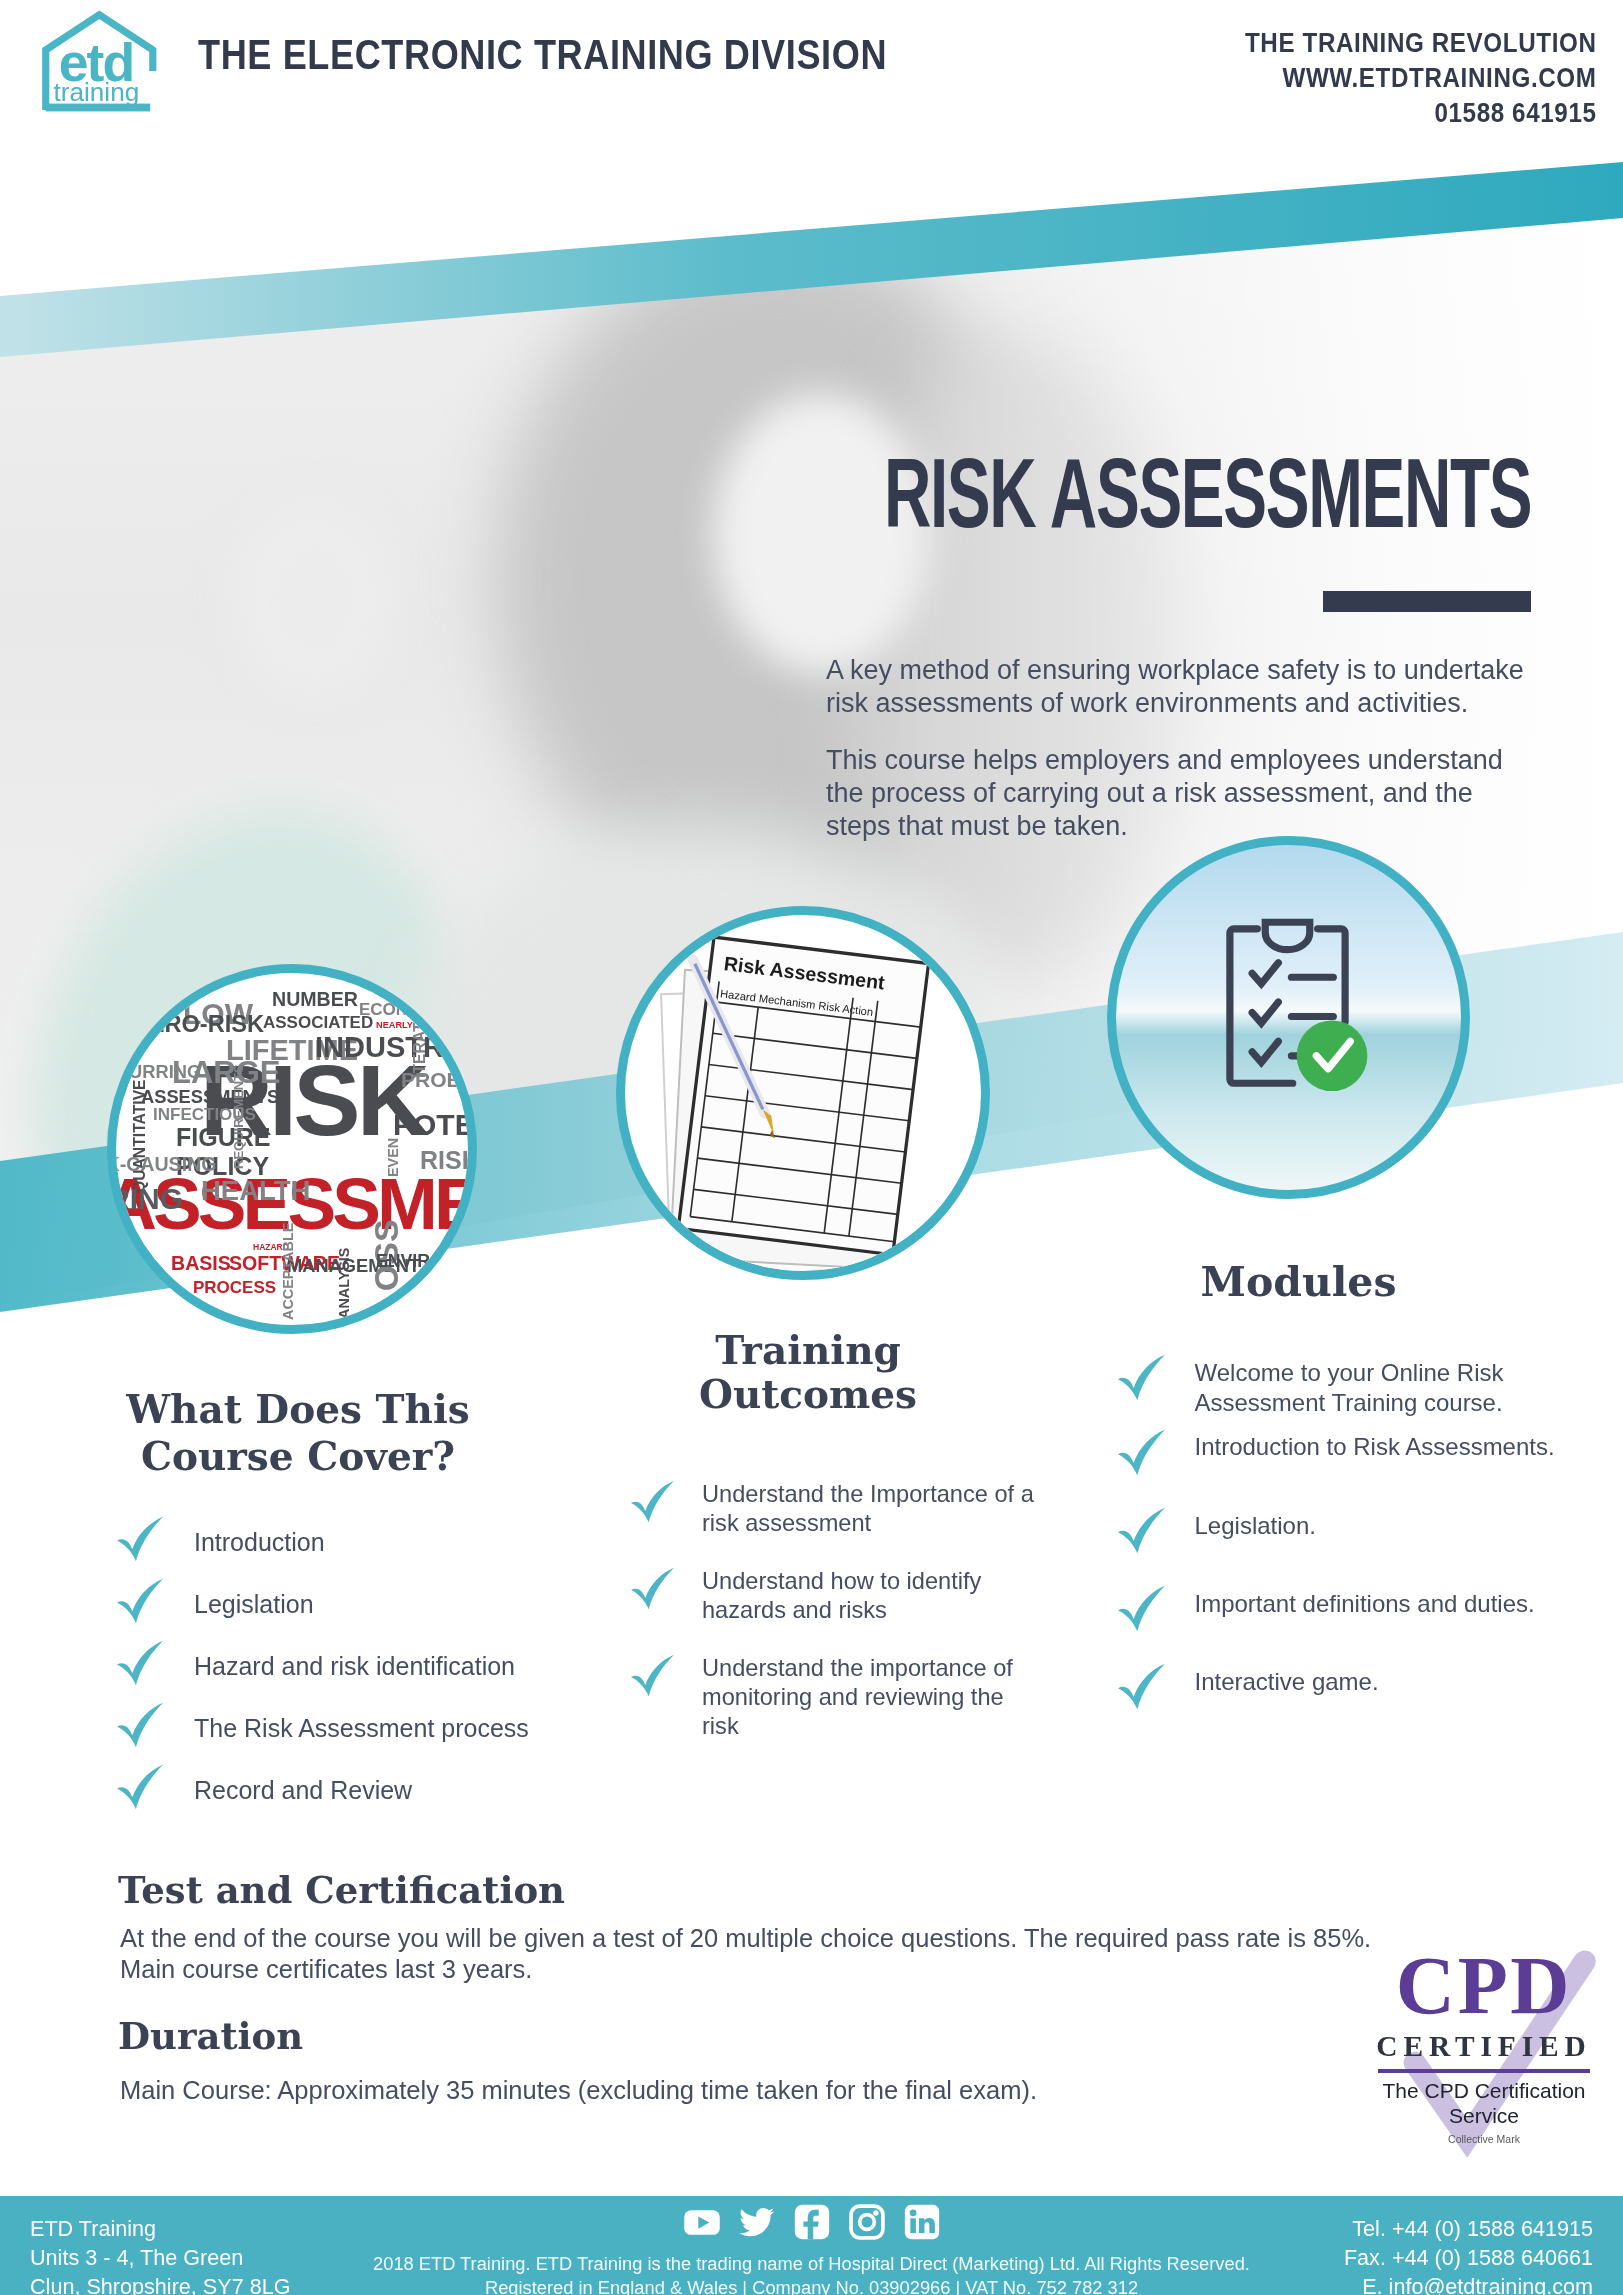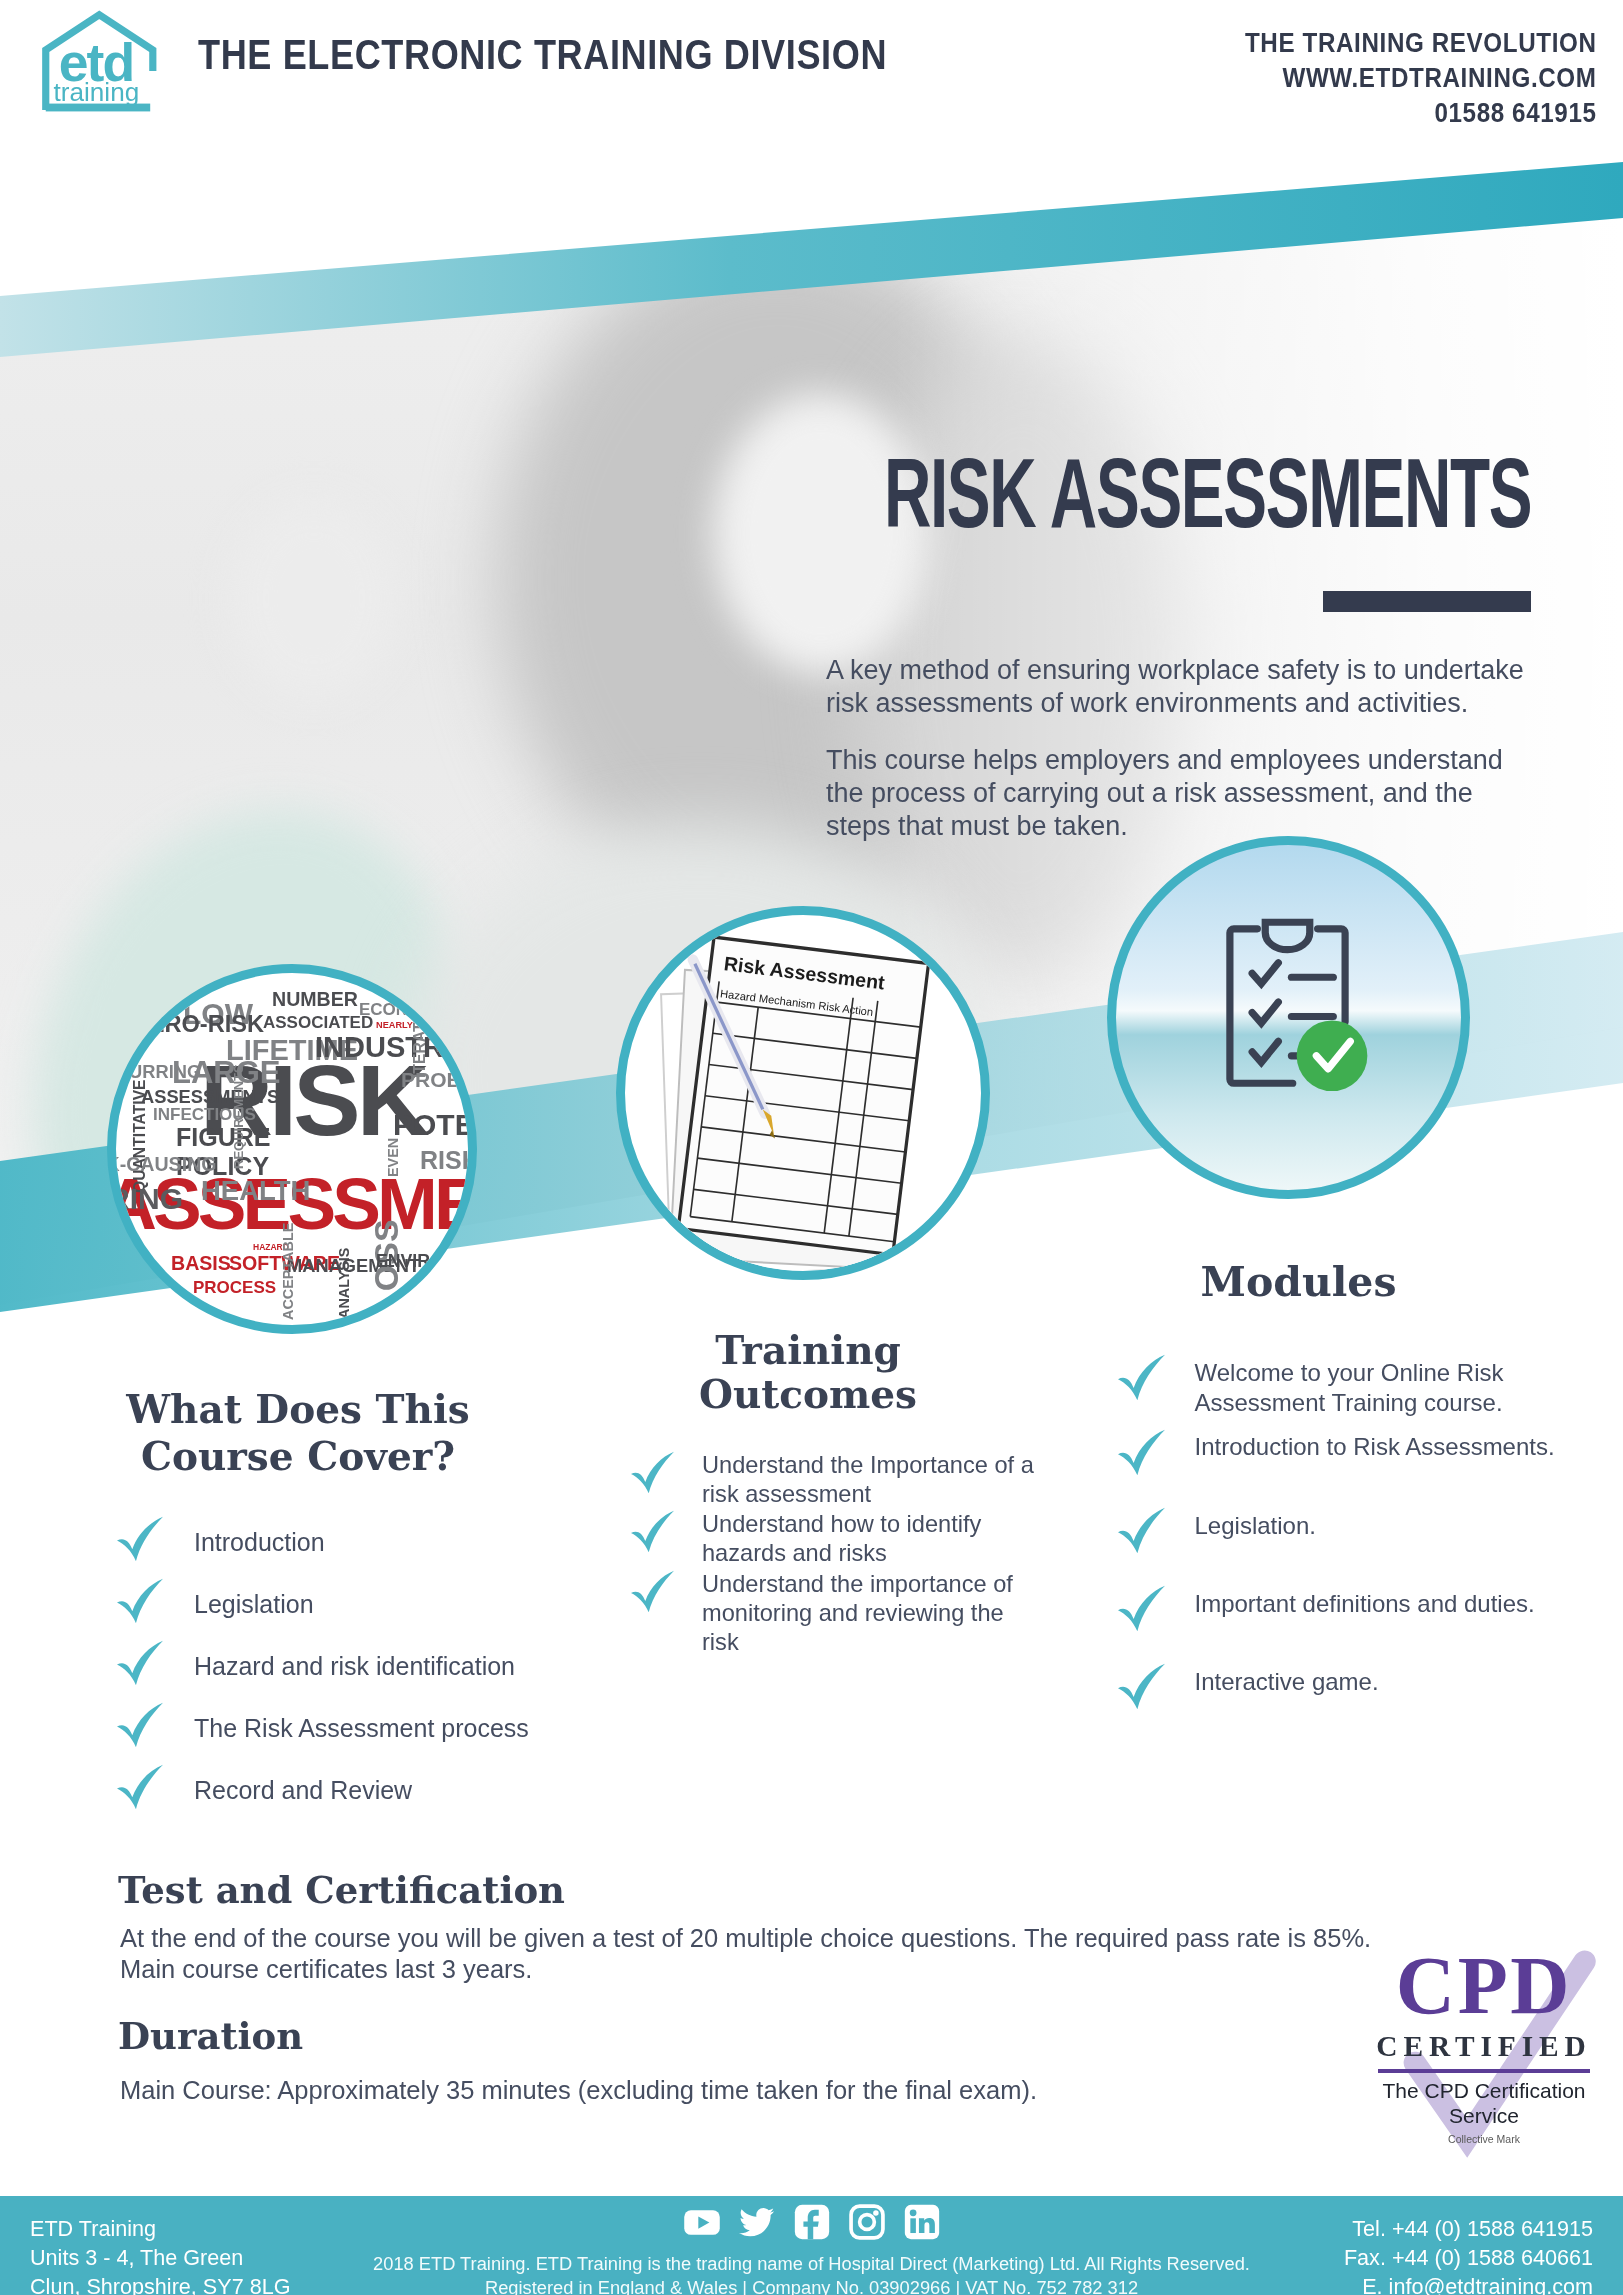--- a/index.html
+++ b/index.html
@@ -100,21 +100,21 @@
   
   .chk{flex:none;}
   .chk path{fill:#4cb6c6;}
   .txt{color:#454d60;}
   #cover-list{position:absolute;left:115px;top:1526px;width:445px;}
   .cover-row{display:flex;align-items:center;margin-bottom:29px;height:33px;}
   .cover-row .chk{width:50px;height:46px;margin-right:29px;margin-top:-6.5px;}
   .cover-row .txt{font-size:25px;}
 
   #out-list{position:absolute;left:629px;top:1451px;width:406px;}
-  .out-row{display:flex;align-items:flex-start;margin-bottom:1.3px;}
+  .out-row{display:flex;align-items:flex-start;margin-bottom:1.3px;margin-top:29px;}
   .out-row .chk{width:47px;height:43px;margin-right:26px;margin-top:0px;}
   .out-row .txt{font-size:23.6px;line-height:29px;}
   .out-gap{margin-bottom:31px;}
 
   #mod-list{position:absolute;left:1116px;top:1358px;width:445px;}
   .mod-row{display:flex;align-items:flex-start;margin-bottom:35px;}
   .mod-row .chk{width:51px;height:47px;margin-right:27.5px;margin-top:-3.9px;}
   .mod-row .txt{font-size:24px;line-height:30px;}
   .mod-first{margin-bottom:14.4px;}
 

